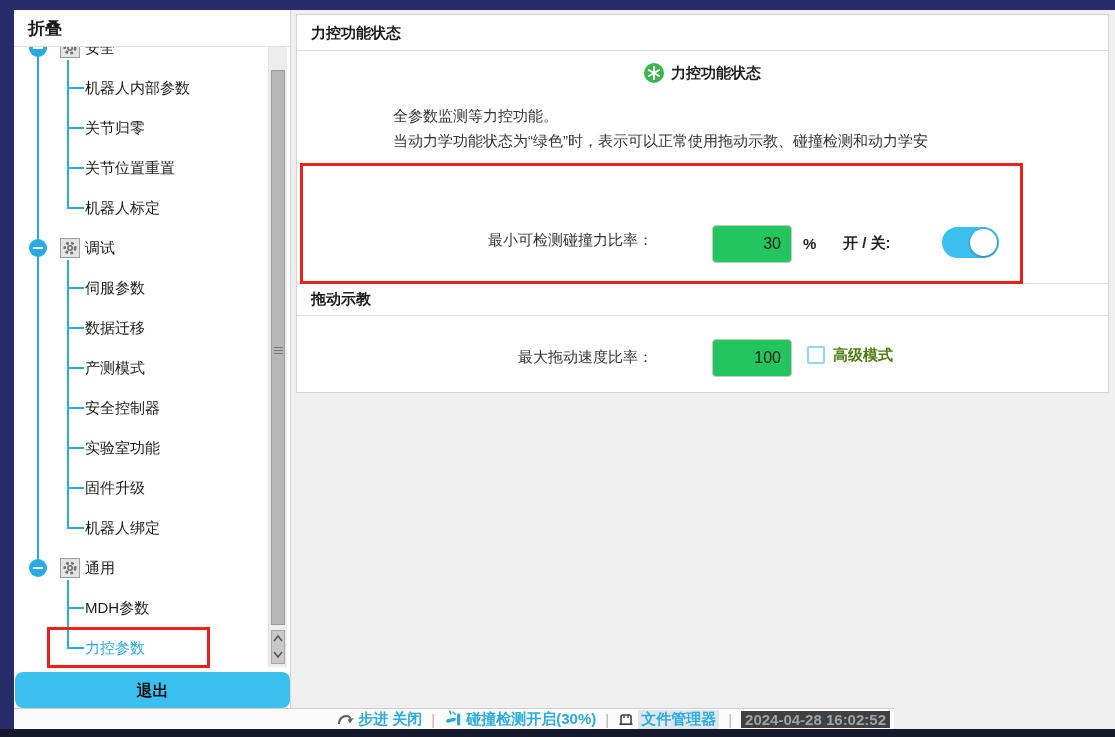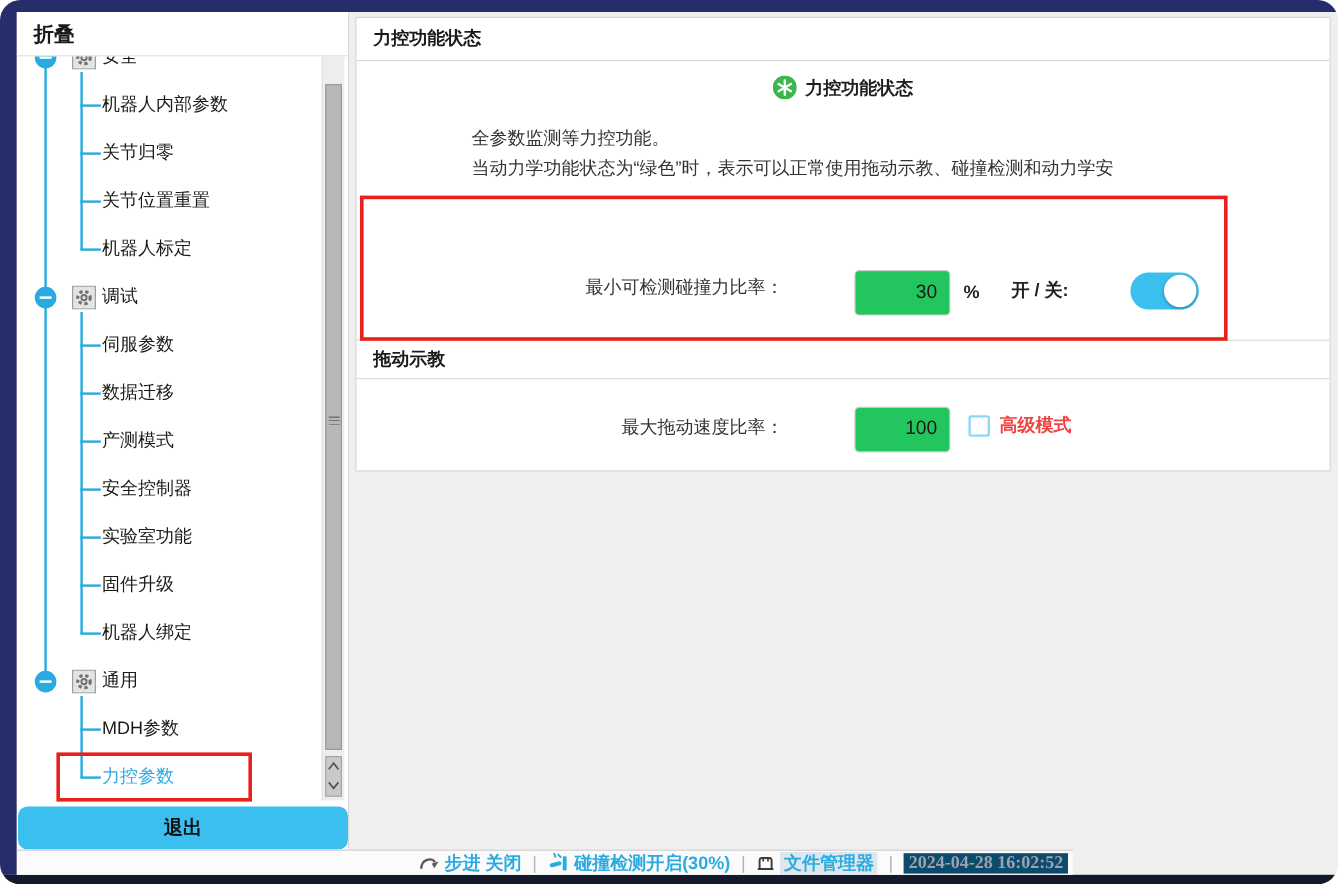--- a/index.html
+++ b/index.html
@@ -1,20 +1,20 @@
 <!DOCTYPE html>
 <html style="--accent: #29abe2; --toggle: #3bbfef; --green: #3cb54a; --red: #e8211a; --navy: #272c6b;"><head>
 <meta charset="utf-8">
 <style>
   :root{
     --accent:#29abe2; --toggle:#3bbfef; --green:#3cb54a; --red:#e8211a; --navy:#272c6b;
   }
   html,body{margin:0;padding:0;background:#ffffff;}
   #app{position:relative;width:1115px;height:737px;overflow:hidden;
-       font-family:"Liberation Sans","DejaVu Sans",sans-serif;color:#1a1a1a;background:#efefef;border-radius:17px;}
+       font-family:"Liberation Sans","DejaVu Sans",sans-serif;color:#1a1a1a;background:#efefef;}
   .abs{position:absolute;}
   
   .frame-top{left:0;top:0;width:1115px;height:10px;background:var(--navy);}
   .frame-left{left:0;top:10px;width:14px;height:719px;background:var(--navy);}
   .frame-bottom{left:0;top:729px;width:1115px;height:8px;background:#141a2c;}
   
   .sidebar{left:14px;top:10px;width:277px;height:698px;background:#fff;border-right:1px solid #d9d9d9;box-sizing:border-box;}
   .sidebar-header{position:absolute;left:0;top:0;width:100%;height:37px;line-height:37px;
      font-size:17px;font-weight:bold;padding-left:14px;box-sizing:border-box;border-bottom:1px solid #e0e0e0;}
   .tree{position:absolute;left:0;top:37px;width:276px;height:620px;overflow:hidden;}
@@ -47,31 +47,31 @@
   .num-input{position:absolute;width:80px;height:38px;border:1px solid #c9c9c9;border-radius:4px;box-sizing:border-box;
      font-size:16px;text-align:right;padding-right:10px;color:#1a1a1a;background:#22c55e;
      font-family:"Liberation Sans","DejaVu Sans",sans-serif;}
   .unit{position:absolute;font-size:15px;font-weight:bold;color:#222;height:20px;line-height:20px;}
   .sw-label{position:absolute;font-size:15px;font-weight:bold;color:#222;height:20px;line-height:20px;}
   .toggle{position:absolute;width:57px;height:31px;border-radius:16px;background:var(--toggle);cursor:pointer;}
   .toggle .knob{position:absolute;right:2px;top:2px;width:27px;height:27px;border-radius:50%;background:#fff;
      box-shadow:0 1px 3px rgba(0,0,0,.35);}
   .checkbox{position:absolute;width:18px;height:18px;background:#fff;border:2px solid #8fd8f5;border-radius:2px;
      box-sizing:border-box;cursor:pointer;}
-  .cb-label{position:absolute;font-size:15px;font-weight:bold;color:#ef4444;height:20px;line-height:20px;}
+  .cb-label{position:absolute;font-size:15px;font-weight:bold;color:#4d7c0f;height:20px;line-height:20px;}
   .divider{position:absolute;left:0;width:100%;height:1px;background:#dcdcdc;}
   
   .annotation{border:3px solid var(--red);box-sizing:border-box;pointer-events:none;z-index:50;}
   
   .statusbar{left:14px;top:708px;width:880px;height:21px;background:#fbfbfb;border-top:1px solid #cfcfcf;
      box-sizing:border-box;display:flex;justify-content:flex-end;align-items:center;gap:9px;padding-right:4px;font-size:15px;font-weight:bold;}
   .sb-item{display:flex;align-items:center;gap:4px;color:var(--accent);cursor:pointer;white-space:nowrap;}
   .sb-sep{color:#b5b5b5;font-weight:normal;}
   .sb-filemgr{background:#dfe7ee;padding:0 3px;}
-  .timestamp{color:#9ba3ac;background:#0c4a6e;padding:0 4px;white-space:nowrap;font-family:Liberation Serif, serif;}
+  .timestamp{color:#9ba3ac;background:#404040;padding:0 4px;white-space:nowrap;}
 </style>
 </head>
 <body>
 
 <div id="app">
   <div class="abs frame-top"></div>
   <div class="abs frame-left"></div>
   <div class="abs frame-bottom"></div>
 
   <div class="abs sidebar">

